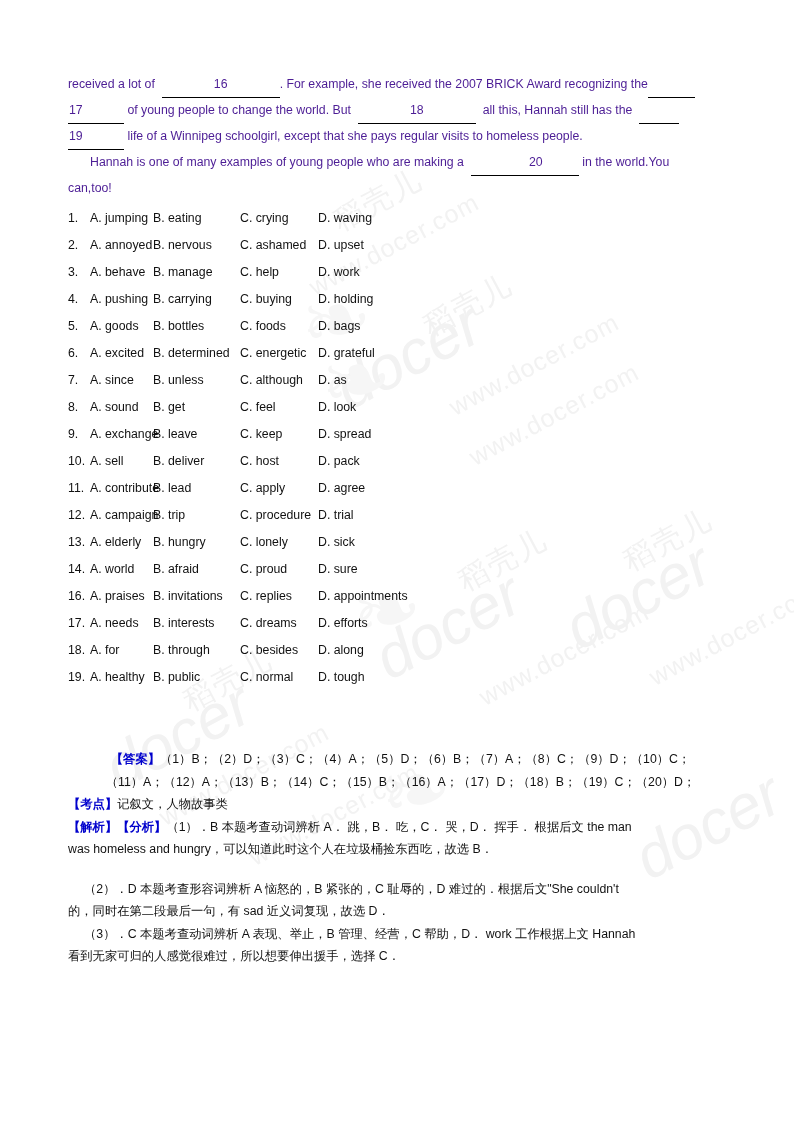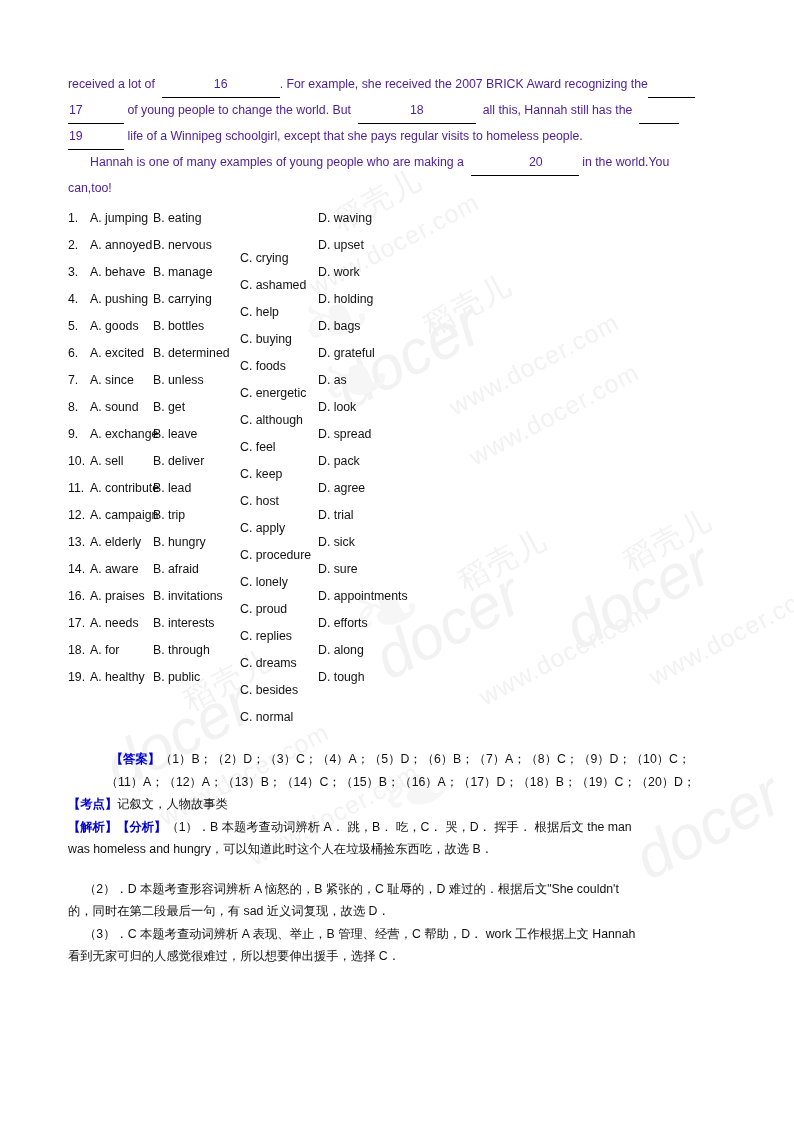--- a/index.html
+++ b/index.html
@@ -99,21 +99,21 @@
     height: 27px;
     line-height: 27px;
     white-space: nowrap;
   }
   .opt-row span {
     display: inline-block;
     vertical-align: top;
   }
   .opt-a { width: 85px; }
   .opt-b { width: 87px; }
-  .opt-c { width: 78px; margin-top: 40px; }
+  .opt-c { width: 78px; }
   .opt-d { width: 120px; }
 
   
   #explain {
     position: absolute;
     left: 68px;
     top: 748px;
     width: 665px;
     font-size: 12.3px;
     line-height: 22.5px;
@@ -209,21 +209,21 @@
       <div class="opt-row" style="">
       <span style="display: inline-block; width: 22px;">11.</span><span class="opt-a" style="width: 63px;">A. contribute</span><span class="opt-b">B. lead</span><span class="opt-c">C. apply</span><span class="opt-d">D. agree</span>
     </div>
       <div class="opt-row" style="">
       <span style="display: inline-block; width: 22px;">12.</span><span class="opt-a" style="width: 63px;">A. campaign</span><span class="opt-b">B. trip</span><span class="opt-c">C. procedure</span><span class="opt-d">D. trial</span>
     </div>
       <div class="opt-row" style="">
       <span style="display: inline-block; width: 22px;">13.</span><span class="opt-a" style="width: 63px;">A. elderly</span><span class="opt-b">B. hungry</span><span class="opt-c">C. lonely</span><span class="opt-d">D. sick</span>
     </div>
       <div class="opt-row" style="">
-      <span style="display: inline-block; width: 22px;">14.</span><span class="opt-a" style="width: 63px;">A. aware</span><span class="opt-b">B. afraid</span><span class="opt-c">C. proud</span><span class="opt-d">D. sure</span>
+      <span style="display: inline-block; width: 22px;">14.</span><span class="opt-a" style="width: 63px;">A. world</span><span class="opt-b">B. afraid</span><span class="opt-c">C. proud</span><span class="opt-d">D. sure</span>
     </div>
       <div class="opt-row" style="">
       <span style="display: inline-block; width: 22px;">16.</span><span class="opt-a" style="width: 63px;">A.  praises</span><span class="opt-b">B. invitations</span><span class="opt-c">C. replies</span><span class="opt-d">D. appointments</span>
     </div>
       <div class="opt-row" style="">
       <span style="display: inline-block; width: 22px;">17.</span><span class="opt-a" style="width: 63px;">A. needs</span><span class="opt-b">B. interests</span><span class="opt-c">C. dreams</span><span class="opt-d">D. efforts</span>
     </div>
       <div class="opt-row" style="">
       <span style="display: inline-block; width: 22px;">18.</span><span class="opt-a" style="width: 63px;">A. for</span><span class="opt-b">B. through</span><span class="opt-c">C. besides</span><span class="opt-d">D. along</span>
     </div>

